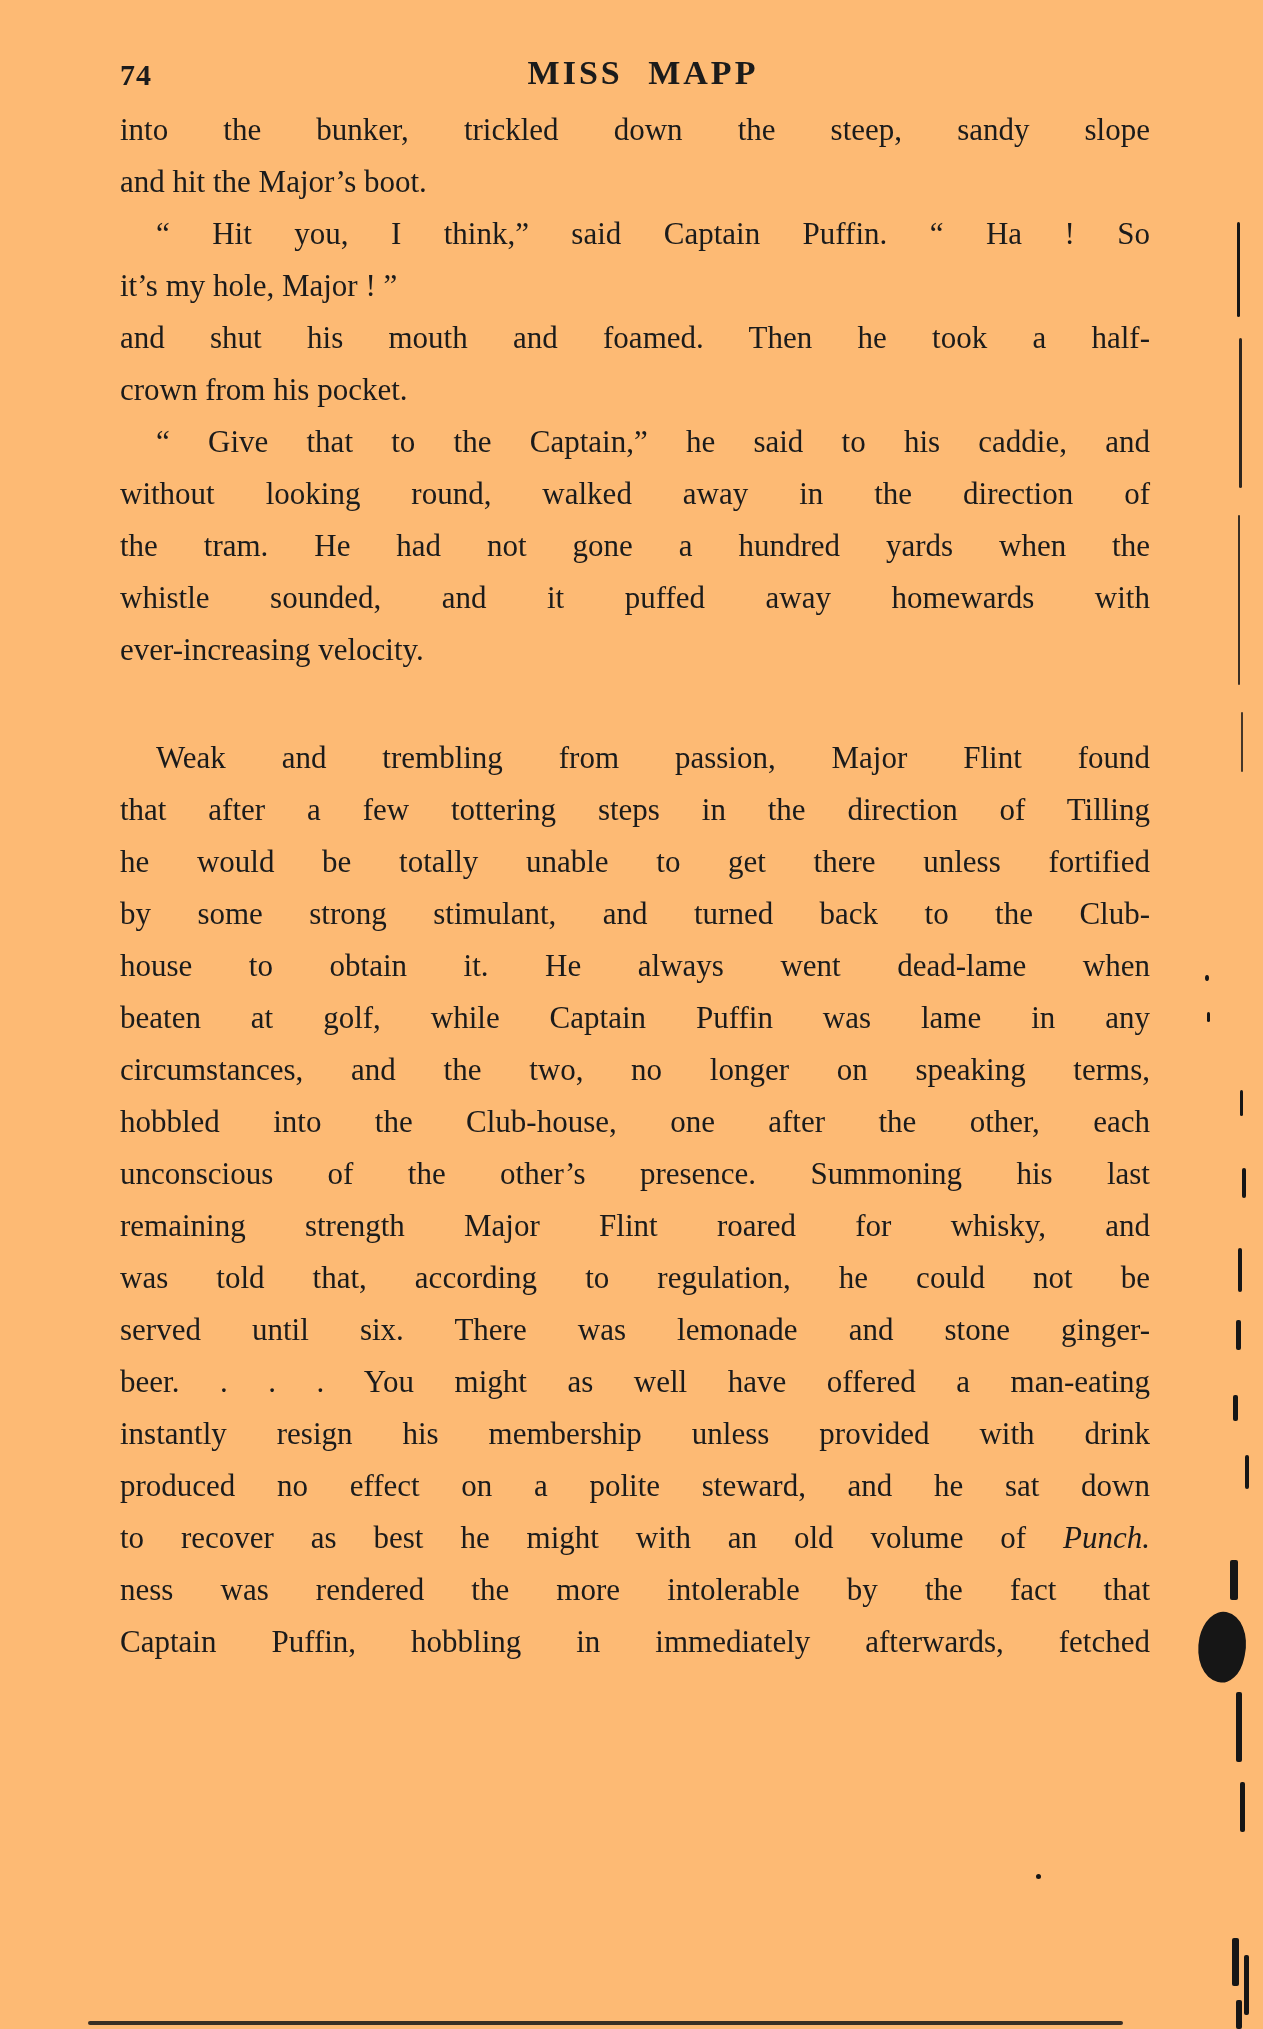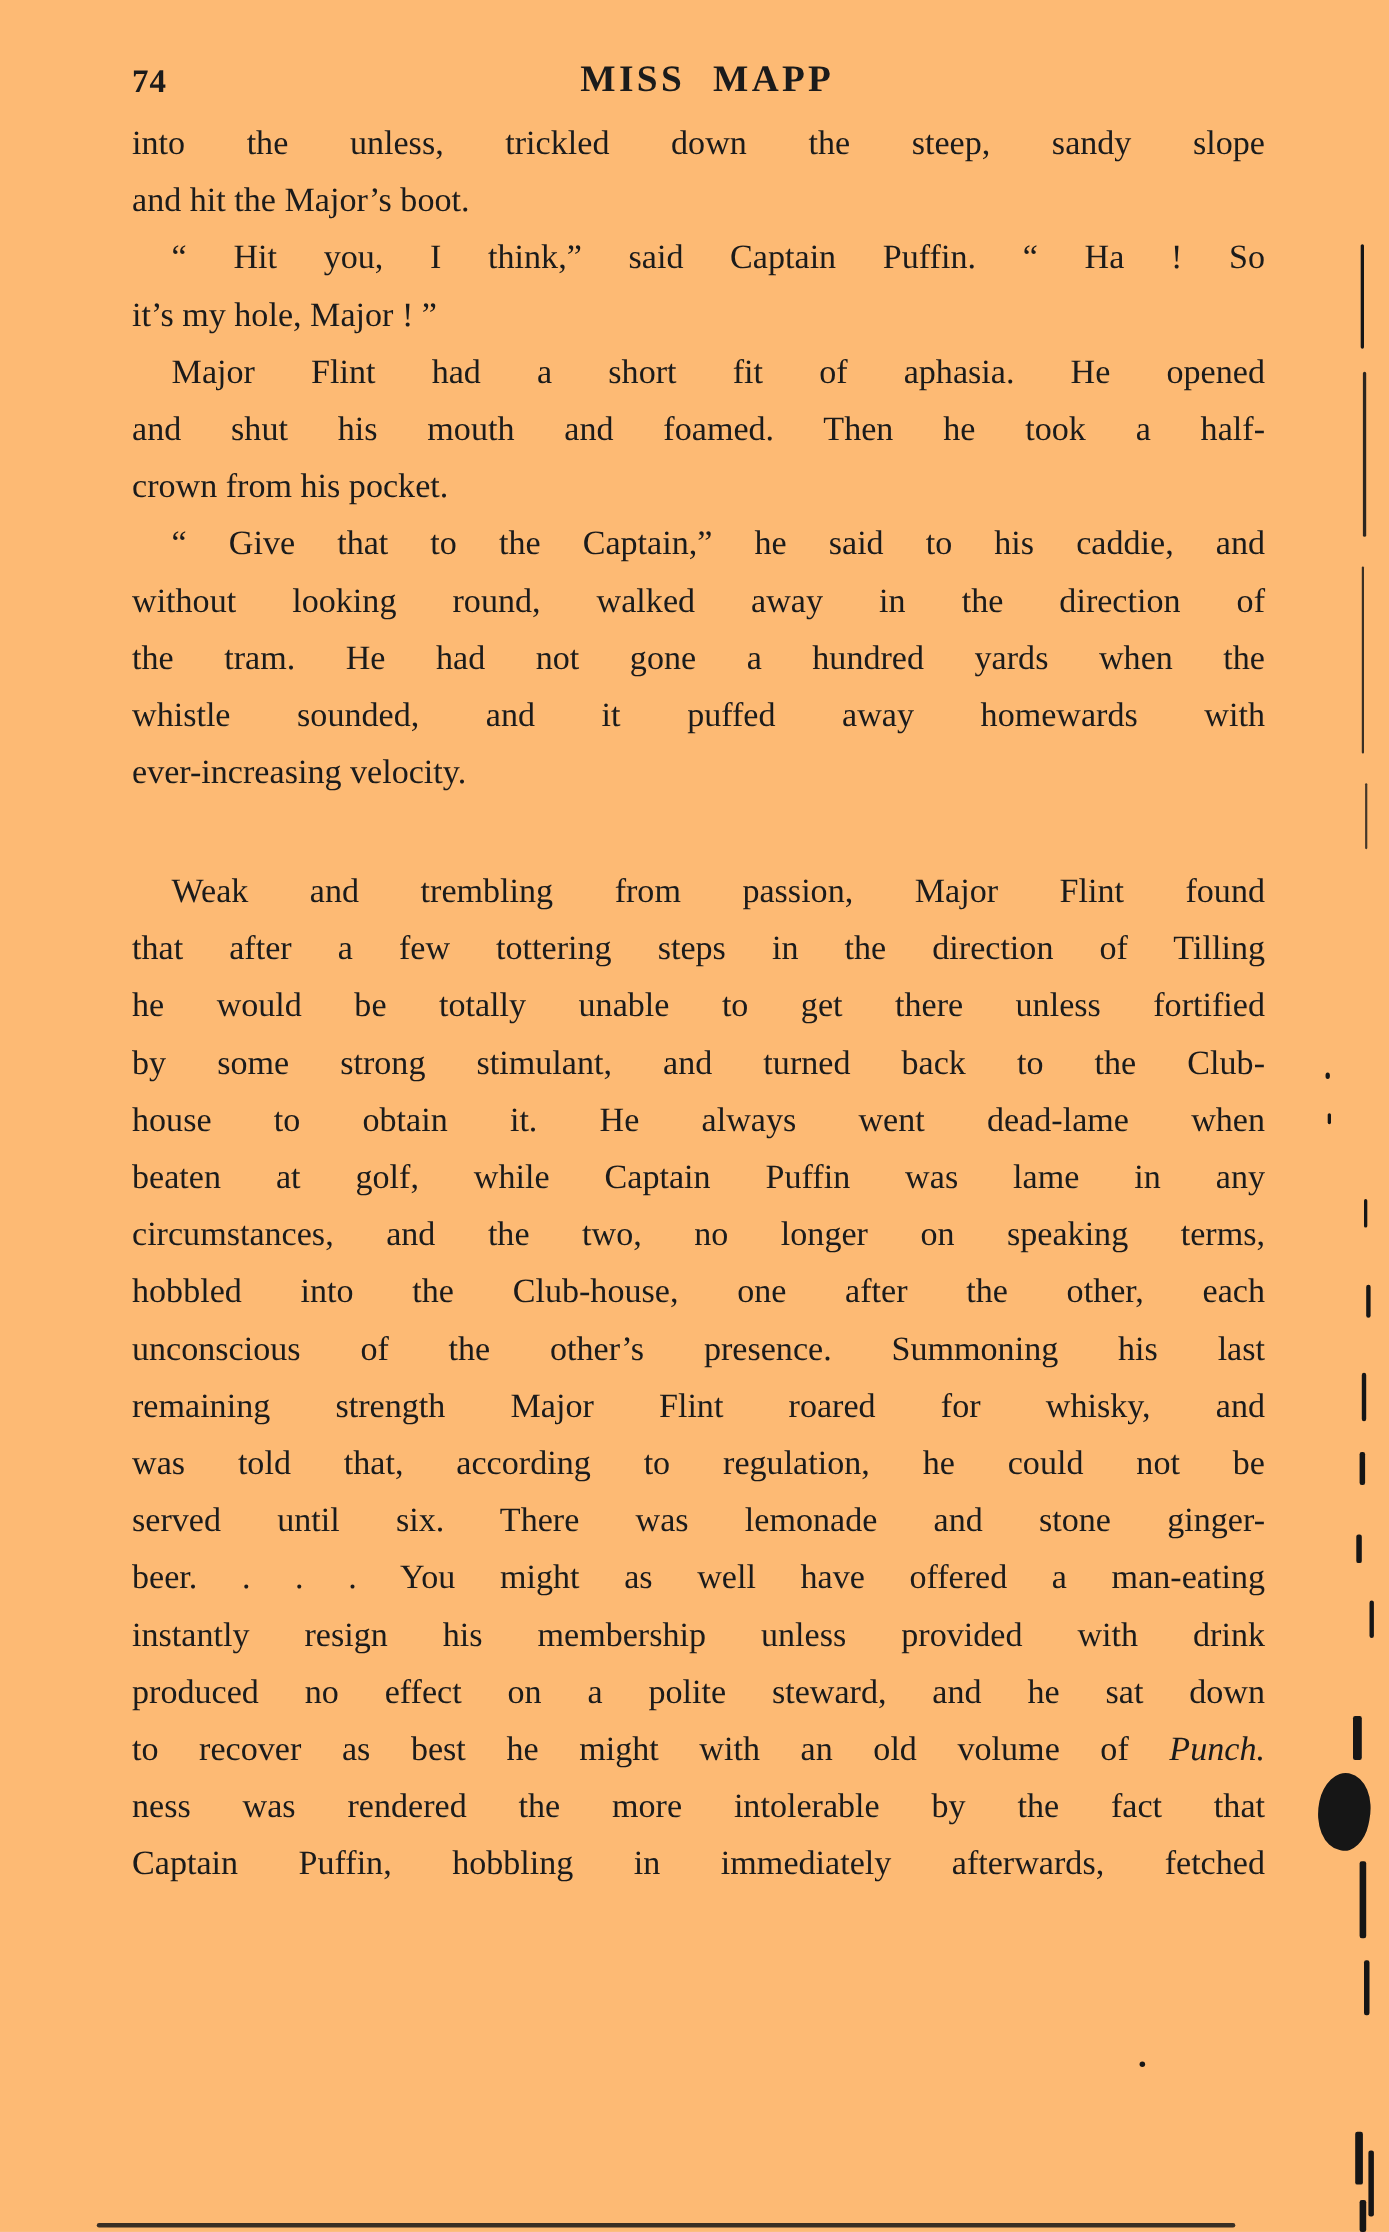--- a/index.html
+++ b/index.html
@@ -92,31 +92,30 @@
 <div class="page">
 
   <header class="pagehead">
     <span class="pagenum">74</span>
     <span class="pagetitle">MISS MAPP</span>
   </header>
 
   <main class="textblock">
 
     <div class="para">
-      <div class="line">into the unless, trickled down the steep, sandy slope</div>
+      <div class="line">into the bunker, trickled down the steep, sandy slope</div>
       <div class="line last">and hit the Major’s boot.</div>
     </div>
 
     <div class="para">
       <div class="line indent">“ Hit you, I think,” said Captain Puffin.  “ Ha !  So</div>
       <div class="line last">it’s my hole, Major ! ”</div>
     </div>
 
     <div class="para">
-      <div class="line indent">Major Flint had a short fit of aphasia.  He opened</div>
       <div class="line">and shut his mouth and foamed.  Then he took a half-</div>
       <div class="line last">crown from his pocket.</div>
     </div>
 
     <div class="para">
       <div class="line indent">“ Give that to the Captain,” he said to his caddie, and</div>
       <div class="line">without looking round, walked away in the direction of</div>
       <div class="line">the tram.  He had not gone a hundred yards when the</div>
       <div class="line">whistle sounded, and it puffed away homewards with</div>
       <div class="line last">ever-increasing velocity.</div>

